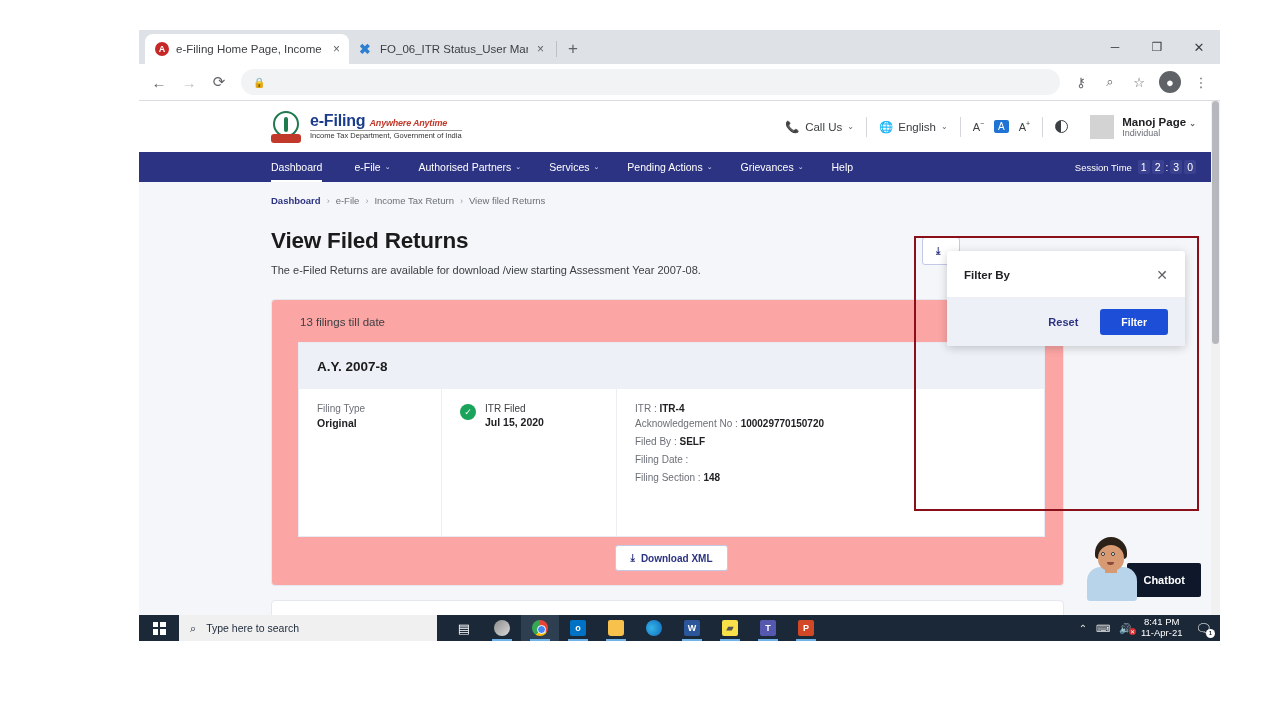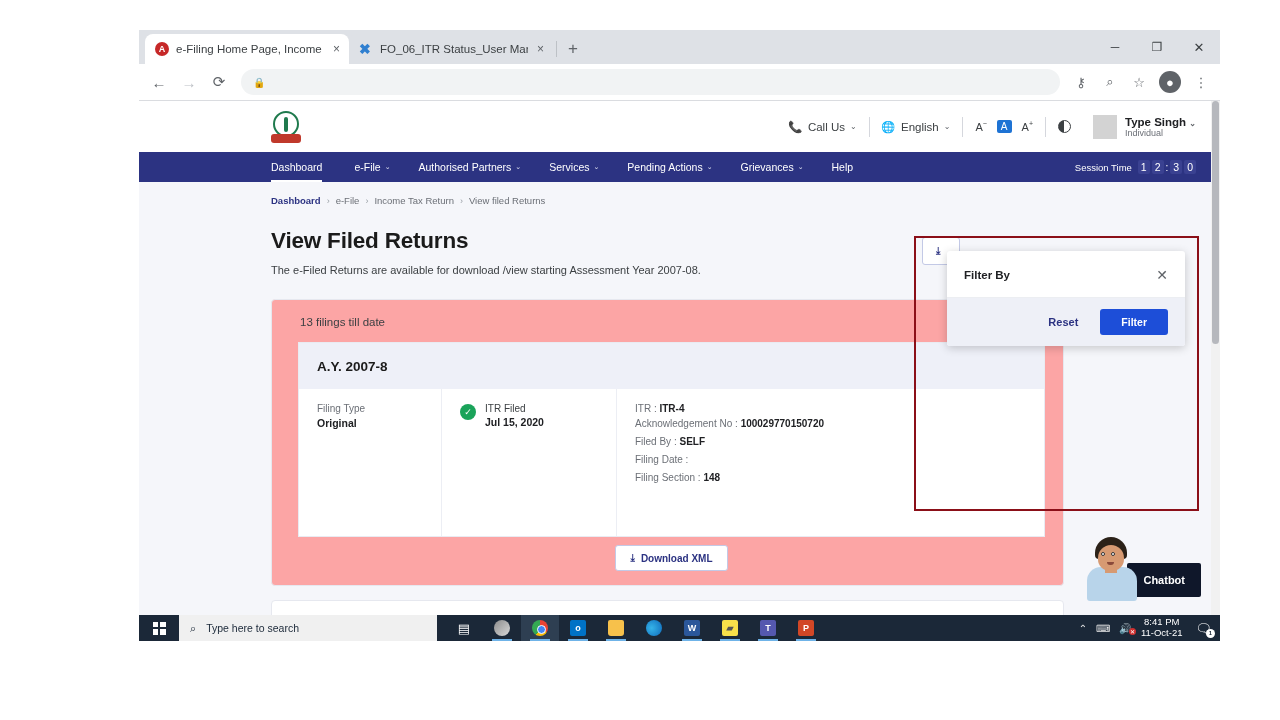--- a/index.html
+++ b/index.html
@@ -370,20 +370,25 @@
     </div>
 
     <div id="viewport">
 
       <div class="site-top">
         <div class="brand">
           <div class="emblem">
             <div class="circ"></div>
               <div class="ribbon"></div>
           </div>
+          <div class="brandtxt">
+            <div class="bt1"><span>e-Filing</span>
+              <i>Anywhere Anytime</i></div>
+            <div class="bt2">Income Tax Department, Government of India</div>
+          </div>
         </div>
         <div class="top-right">
           <div class="tr-item">
             <span>📞</span>
             <span>Call Us</span>
             <span class="caret">⌄</span>
           </div>
           <div class="tr-sep"></div>
           <div class="tr-item">
             <span>🌐</span>
@@ -396,21 +401,21 @@
             <span class="fs sel">A</span>
             <span class="fs"><span>A</span><sup>+</sup></span>
           </div>
           <div class="tr-sep"></div>
           <div class="tr-item">
             <span class="contrast"></span>
           </div>
           <div class="userblk">
             <div class="uava"></div>
             <div>
-              <div class="uname"><span>Type Singh</span>
+              <div class="uname"><span>Manoj Page</span>
                 <span class="caret">⌄</span></div>
               <div class="urole">Individual</div>
             </div>
           </div>
         </div>
       </div>
 
       <div class="sitenav">
         <div class="navitem active">
           <span>Dashboard</span>
@@ -602,19 +607,19 @@
       <div class="tbi run">
           <span class="ic ic-ppt">P</span>
         </div>
     </div>
     <div class="tray">
       <span class="tray-ic">⌃</span>
       <span class="tray-ic">⌨</span>
       <span class="tray-vol">🔊<span class="xmark">✕</span></span>
       <div class="clock">
         <div>8:41 PM</div>
-        <div>11-Oct-21</div>
+        <div>11-Apr-21</div>
       </div>
       <span class="notif">🗨<span class="badge">1</span></span>
     </div>
   </div>
 
 </div>
 
 </body></html>

